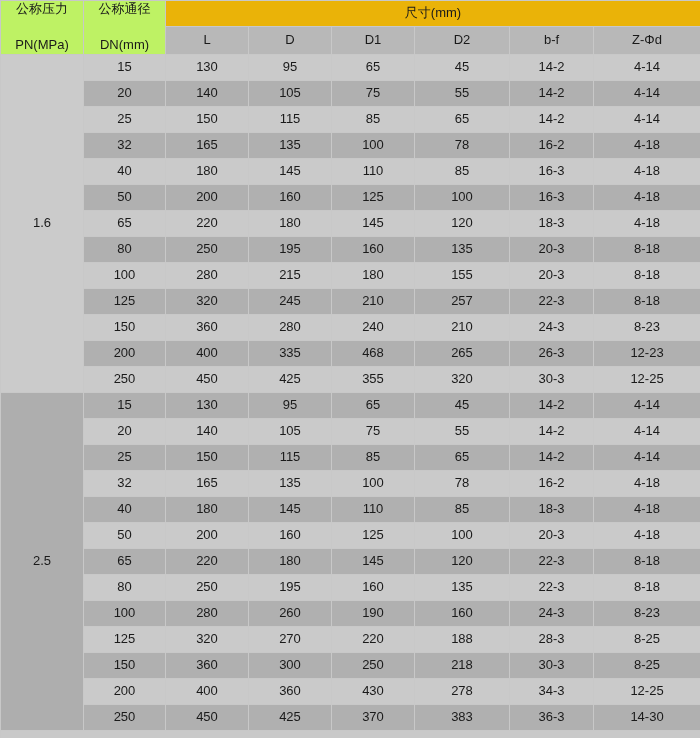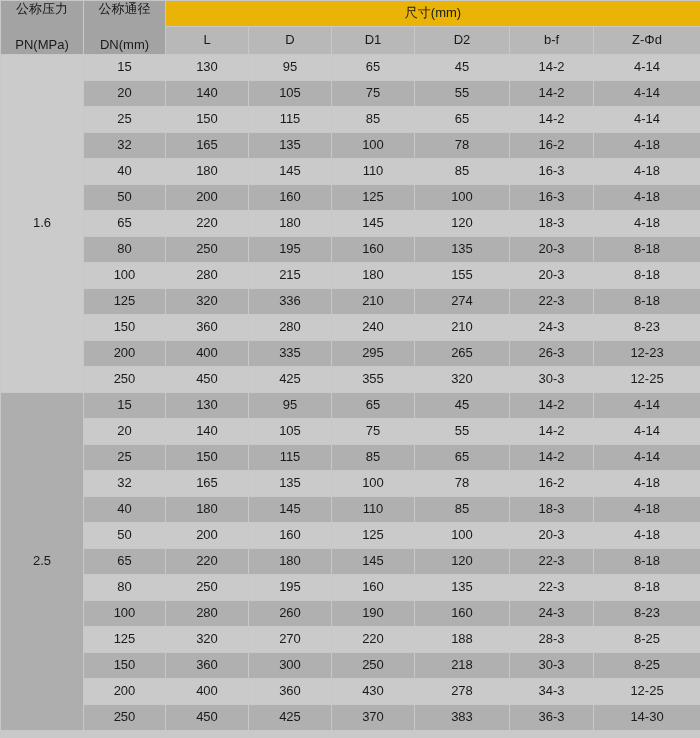--- a/index.html
+++ b/index.html
@@ -40,21 +40,21 @@
     line-height: 1.15;
   }
 
   
   .hdr-group {
     height: 25px;
     background: #eab308;
     font-size: 13px;
   }
   .hdr-corner {
-    background: #a3a3a3;
+    background: #bef264;
     font-size: 12.5px;
     padding: 3px 2px;
   }
   .hdr-corner .line1 { display: block; margin-bottom: 3px; }
   .hdr-corner .line2 { display: block; margin-top: 21px; }
   .hdr-sub {
     height: 27px;
     background: #b8b8b8;
     font-size: 13.5px;
   }
@@ -199,40 +199,40 @@
         <td class="cell">280</td>
         <td class="cell">215</td>
         <td class="cell">180</td>
         <td class="cell">155</td>
         <td class="cell">20-3</td>
         <td class="cell">8-18</td>
       </tr>
       <tr class="row-dark">
         <td class="cell">125</td>
         <td class="cell">320</td>
-        <td class="cell">336</td>
+        <td class="cell">245</td>
         <td class="cell">210</td>
-        <td class="cell">274</td>
+        <td class="cell">257</td>
         <td class="cell">22-3</td>
         <td class="cell">8-18</td>
       </tr>
       <tr class="row-light">
         <td class="cell">150</td>
         <td class="cell">360</td>
         <td class="cell">280</td>
         <td class="cell">240</td>
         <td class="cell">210</td>
         <td class="cell">24-3</td>
         <td class="cell">8-23</td>
       </tr>
       <tr class="row-dark">
         <td class="cell">200</td>
         <td class="cell">400</td>
         <td class="cell">335</td>
-        <td class="cell">295</td>
+        <td class="cell">468</td>
         <td class="cell">265</td>
         <td class="cell">26-3</td>
         <td class="cell">12-23</td>
       </tr>
       <tr class="row-light">
         <td class="cell">250</td>
         <td class="cell">450</td>
         <td class="cell">425</td>
         <td class="cell">355</td>
         <td class="cell">320</td>

